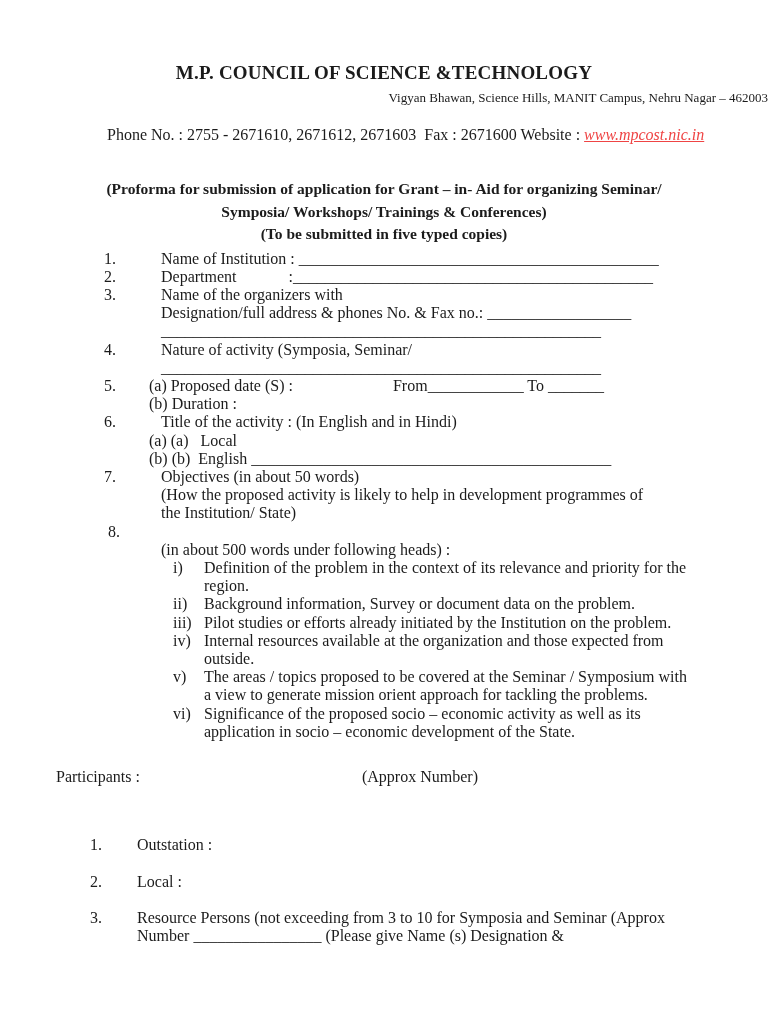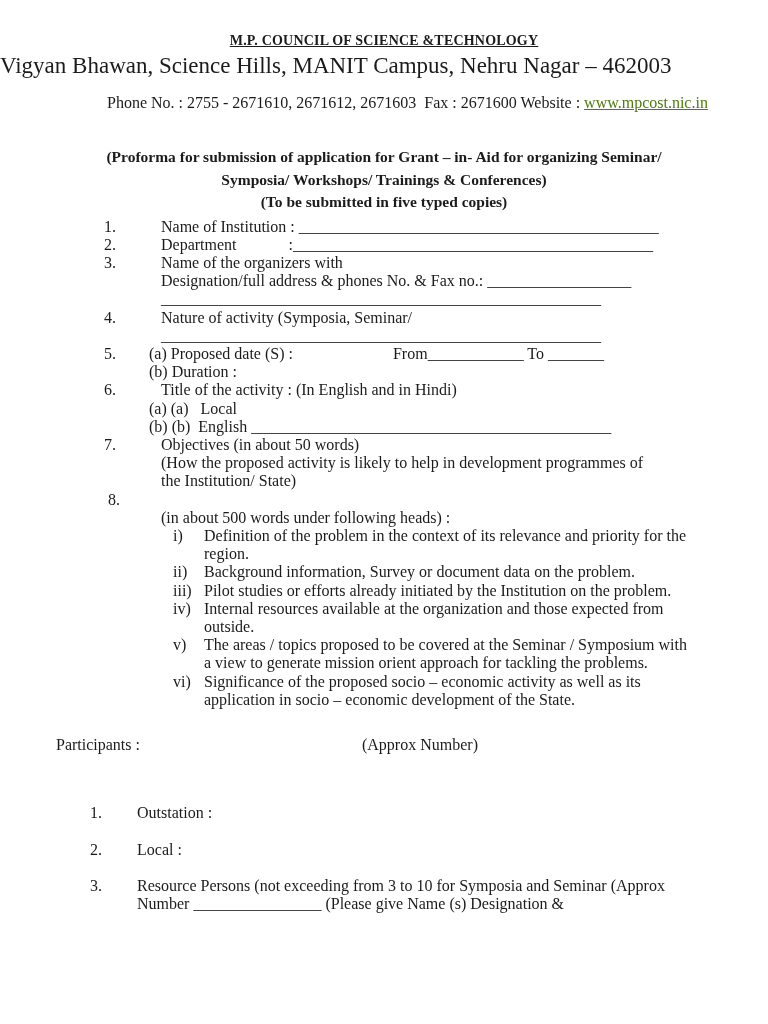--- a/index.html
+++ b/index.html
@@ -6,41 +6,40 @@
   body { background:#ffffff; }
   .doc {
     position:relative;
     width:768px; height:1024px;
     background:#ffffff;
     overflow:hidden;
     color:#1b1b1b;
     font-family:"Liberation Serif", serif;
   }
   .org {
-    padding-top:29px;
+    padding-top:61px;
     text-align:center;
     font-weight:bold;
-    font-size:14px;
+    font-size:19px;
     line-height:24px;
     letter-spacing:0.2px;
-    text-decoration:underline;
   }
   .addr {
-    text-align:left;
-    font-size:23px;
+    text-align:right;
+    font-size:13px;
     line-height:26px;
   }
   .contact {
     margin-top:13px;
     margin-left:107px;
     font-size:16px;
     line-height:22px;
     white-space:pre;
   }
-  .link { color:#4d7c0f; text-decoration:underline; cursor:pointer; }
+  .link { color:#ef4444; text-decoration:underline; cursor:pointer;font-style:italic; }
   .proforma {
     margin-top:32px;
     text-align:center;
     font-weight:bold;
     font-size:15.5px;
     line-height:22.5px;
   }
   .form-list { margin-top:4px; margin-left:104px; }
   .row {
     display:flex;

